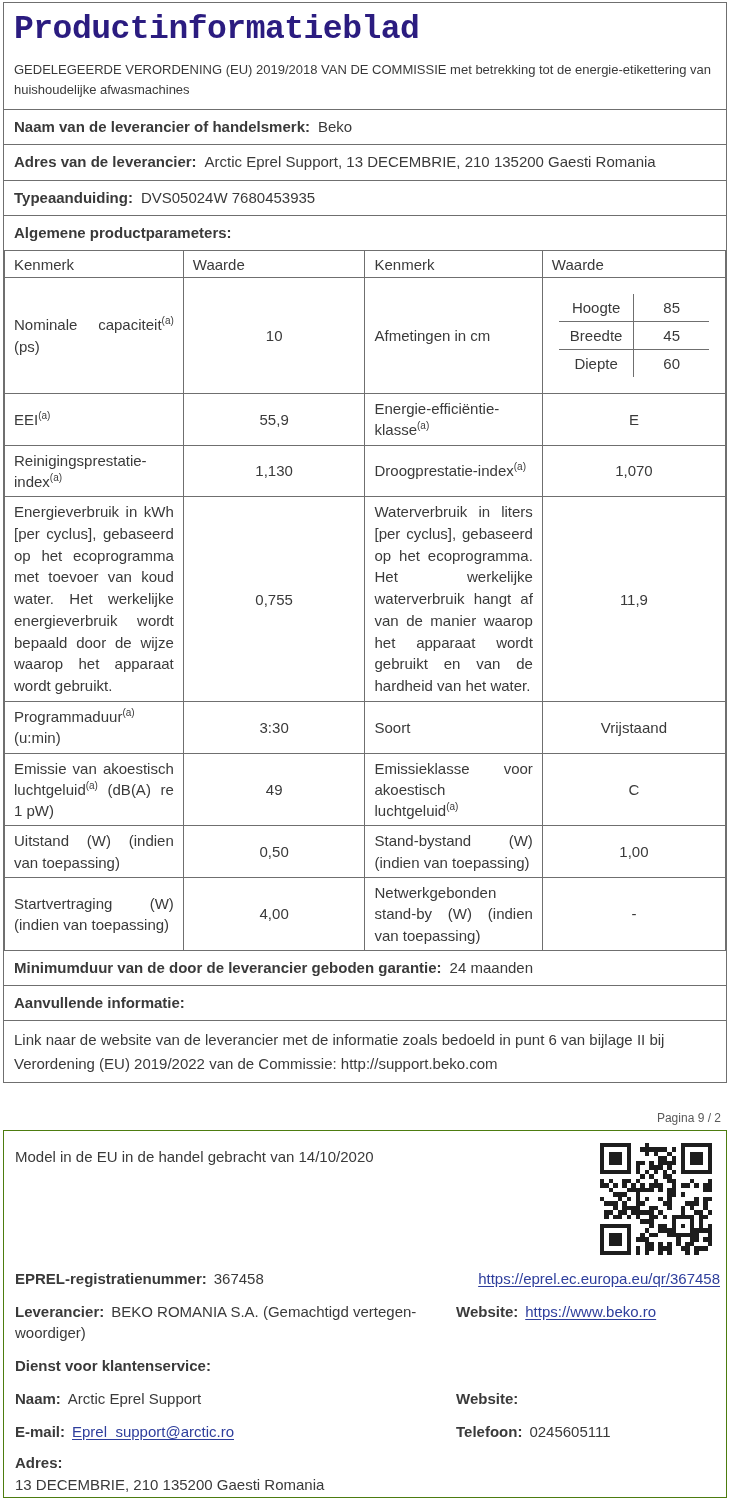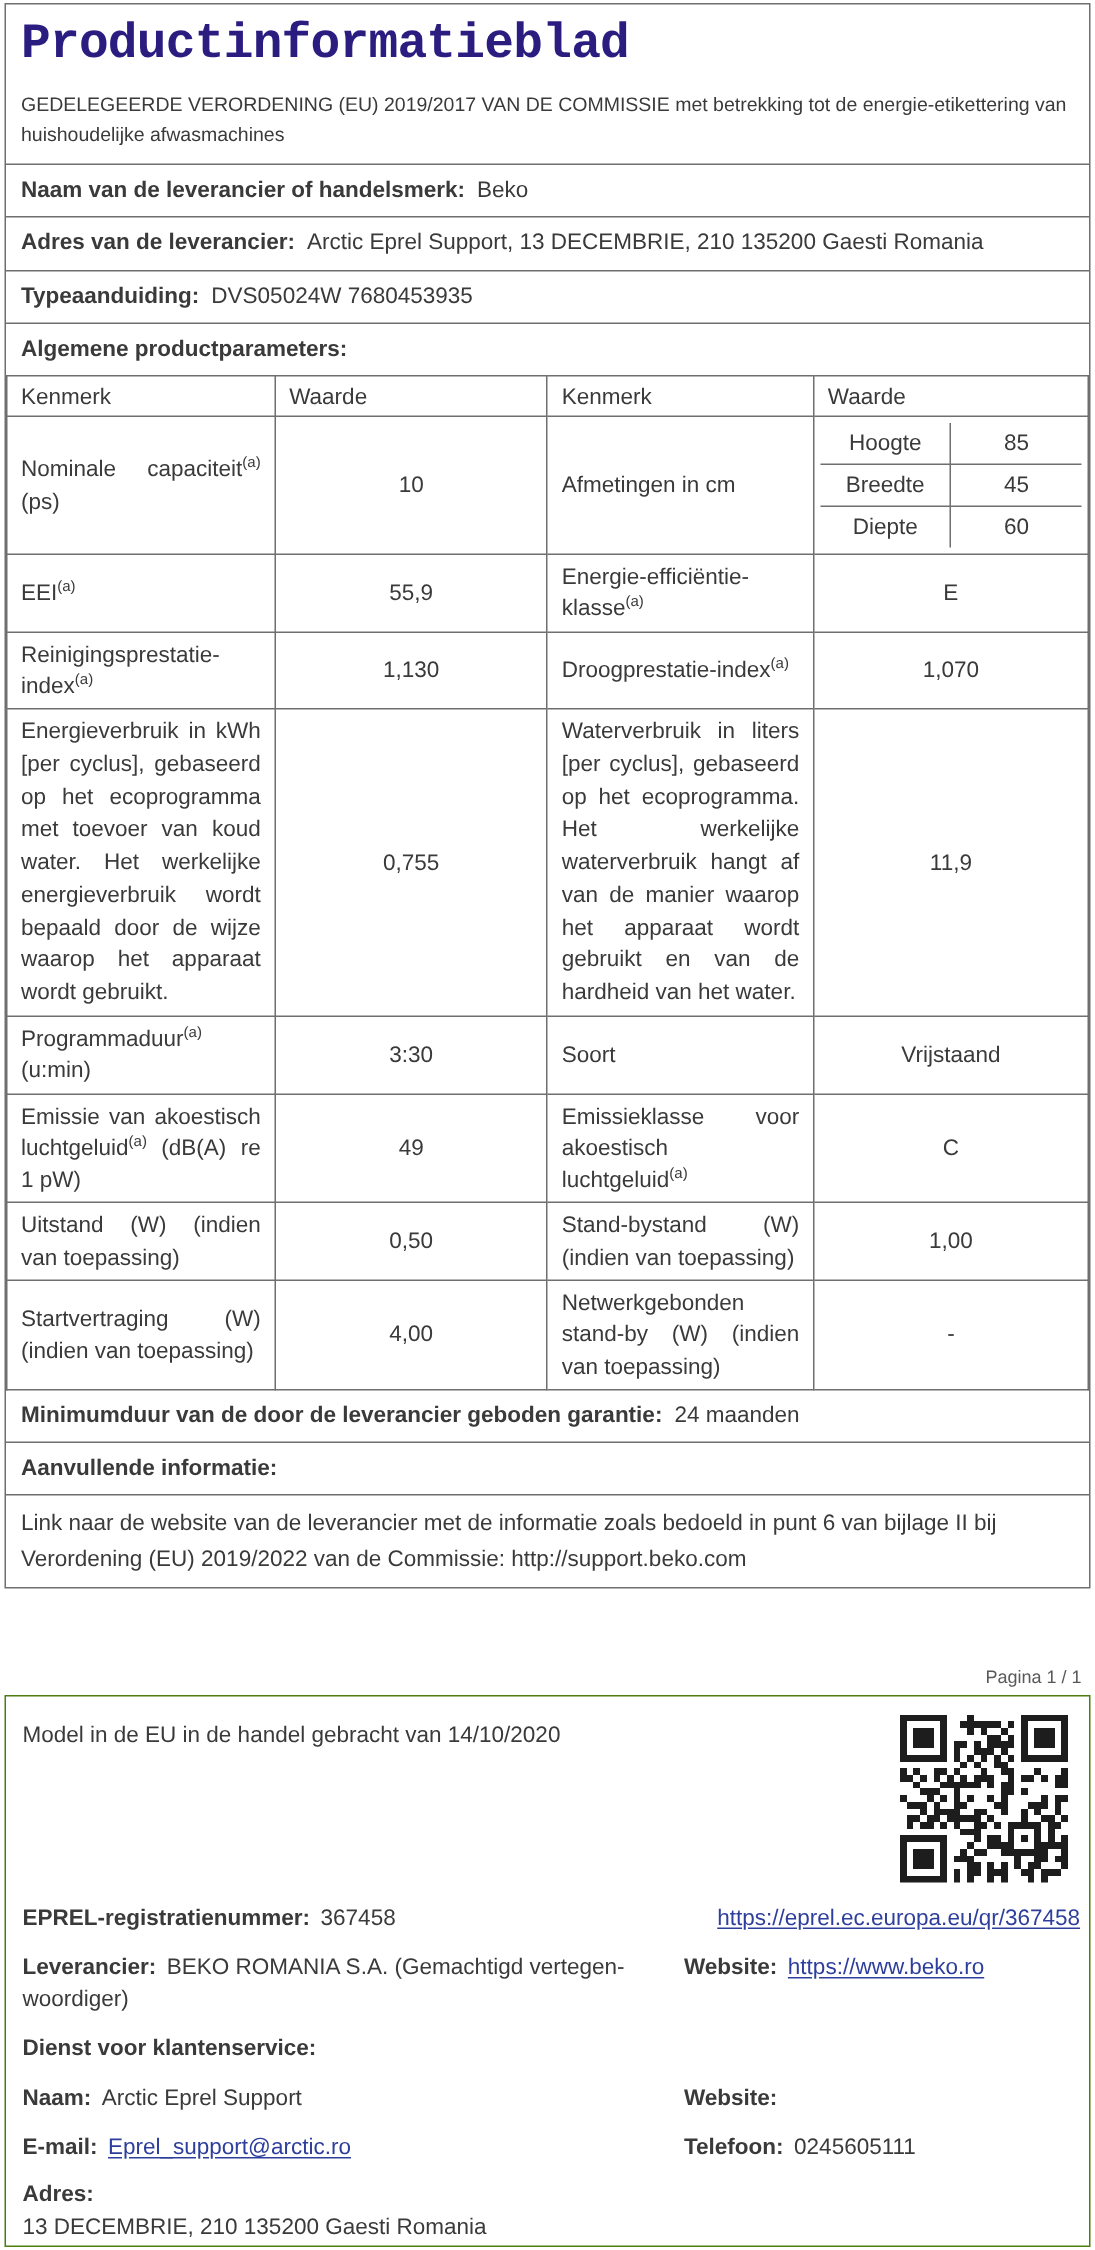--- a/index.html
+++ b/index.html
@@ -15,21 +15,21 @@
   .kv-row{border-top:1px solid #6f6f6f;padding:7px 10px;min-height:20px;line-height:1.35;}
   .kv-row b{margin-right:8px;}
   table.params{width:100%;border-collapse:collapse;table-layout:fixed;margin:0;}
   table.params{border-top:1px solid #6f6f6f;}
   .params th,.params td{border:1px solid #6f6f6f;padding:4px 9px;vertical-align:middle;font-size:15px;}
   .params th{font-weight:400;text-align:left;height:18px;}
   .params th.center{text-align:left;}
   .lbl{text-align:justify;line-height:1.42;}
   .val{text-align:center;}
   .tall{line-height:1.45;}
-  .dims-cell{padding:4px !important;}
+  .dims-cell{padding:16px !important;}
   table.dims{width:100%;height:100%;border-collapse:collapse;table-layout:fixed;}
   .dims td{border:1px solid #6f6f6f;text-align:center;height:25px;padding:1px 4px;}
   .dims tr:first-child td{border-top:none;}
   .dims tr:last-child td{border-bottom:none;}
   .dims td:first-child{border-left:none;}
   .dims td:last-child{border-right:none;}
   sup{font-size:10px;line-height:0;}
   .footnote{margin:9px 0 0 12px;font-size:13px;}
   .footnote sup{font-size:11px;}
   .pagina{position:absolute;top:1111px;right:9px;font-size:12px;color:#595959;}
@@ -40,21 +40,21 @@
   .lnk{color:var(--link,#2e3e9c);text-decoration:underline;text-underline-offset:2px;cursor:pointer;}
   .qr-box{position:absolute;right:14px;top:12px;width:112px;height:112px;}
 </style>
 </head>
 <body style="--title: #2b1c80; --link: #2e3e9c; --text: #3a3a3a;">
 
 <div class="doc">
 
   <div class="doc-header">
     <h1 class="title">Productinformatieblad</h1>
-    <p class="subtitle">GEDELEGEERDE VERORDENING (EU) 2019/2017 VAN DE COMMISSIE met betrekking tot de energie-etikettering van huishoudelijke afwasmachines</p>
+    <p class="subtitle">GEDELEGEERDE VERORDENING (EU) 2019/2018 VAN DE COMMISSIE met betrekking tot de energie-etikettering van huishoudelijke afwasmachines</p>
   </div>
 
   <div class="kv-row">
     <b>Naam van de leverancier of handelsmerk:</b><span>Beko</span>
   </div>
 
   <div class="kv-row">
     <b>Adres van de leverancier:</b><span>Arctic Eprel Support, 13 DECEMBRIE, 210 135200 Gaesti Romania</span>
   </div>
 
@@ -158,21 +158,21 @@
 
   <div class="kv-row" style="line-height:1.55;">
     <span>Link naar de website van de leverancier met de informatie zoals bedoeld in punt 6 van bijlage II bij Verordening (EU) 2019/2022 van de Commissie:</span>
     <span>http://support.beko.com</span>
   </div>
 
 </div>
 
 <div class="footnote supify"><sup>(a)</sup> voor het ecoprogramma.</div>
 
-<div class="pagina">Pagina 1 / 1</div>
+<div class="pagina">Pagina 9 / 2</div>
 
 <div class="bottom-box">
 
   <div class="bb-item" style="left:11px;top:15px;">Model in de EU in de handel gebracht van 14/10/2020</div>
 
   <div class="qr-box"><svg width="112" height="112" viewBox="0 0 25 25" shape-rendering="crispEdges" fill="#1d1d1d">
         <rect x="0" y="0" width="1" height="1"></rect>
         <rect x="1" y="0" width="1" height="1"></rect>
         <rect x="2" y="0" width="1" height="1"></rect>
         <rect x="3" y="0" width="1" height="1"></rect>

